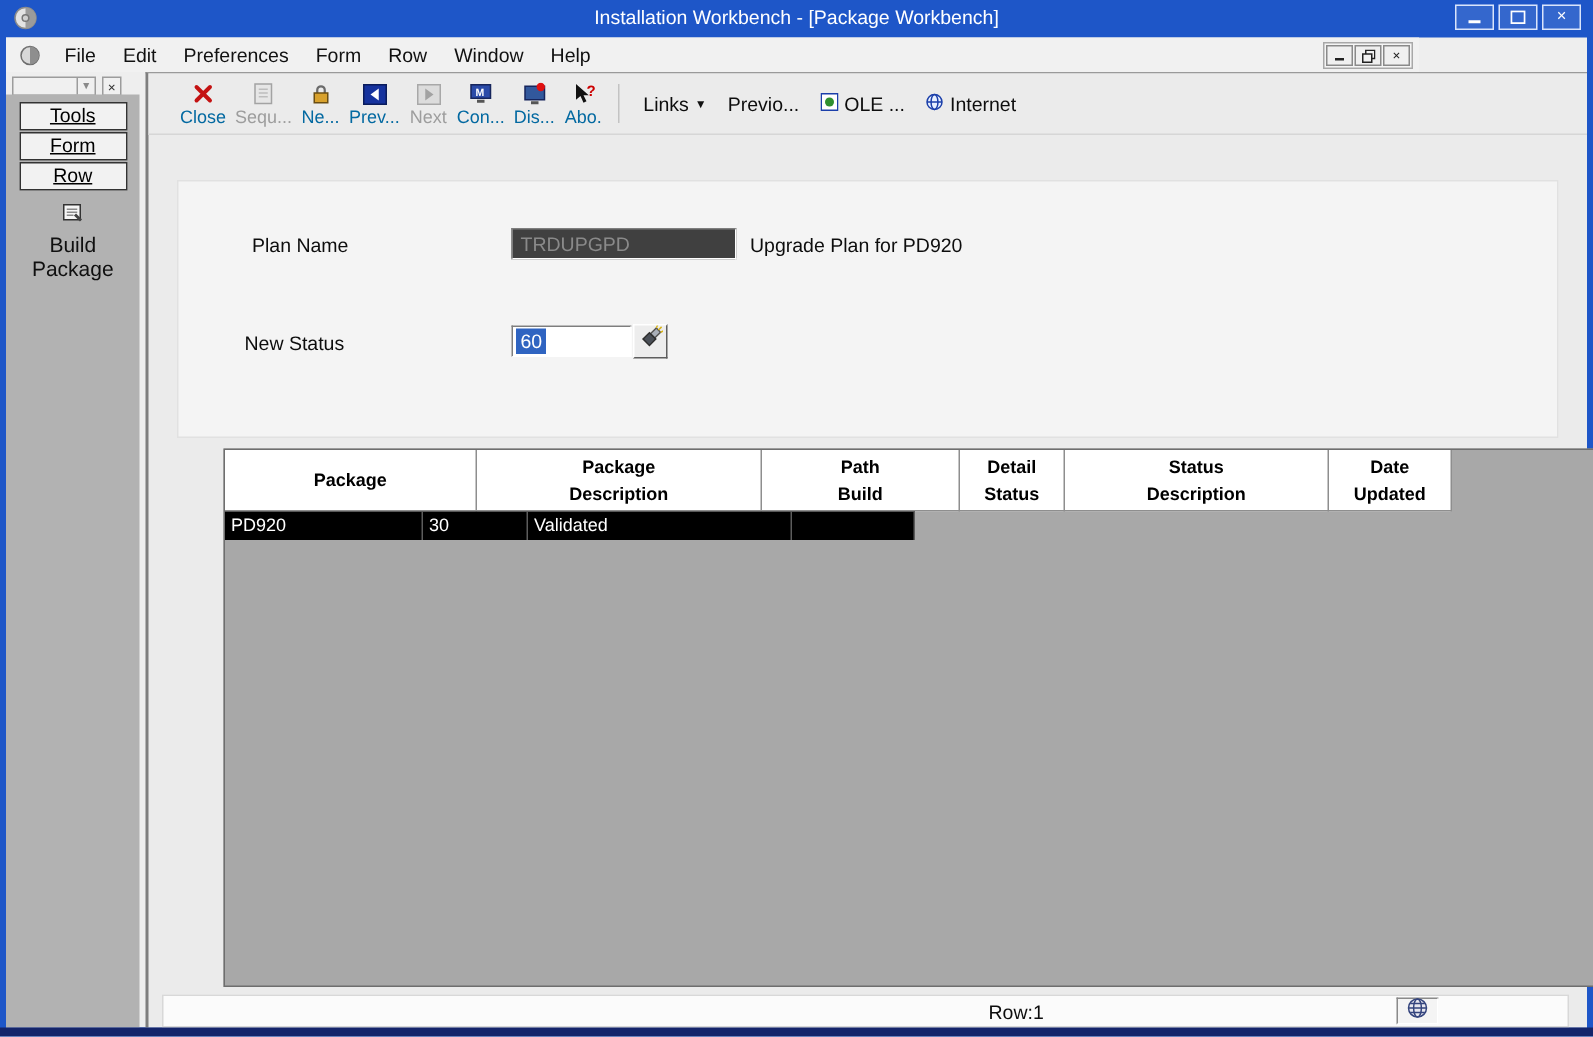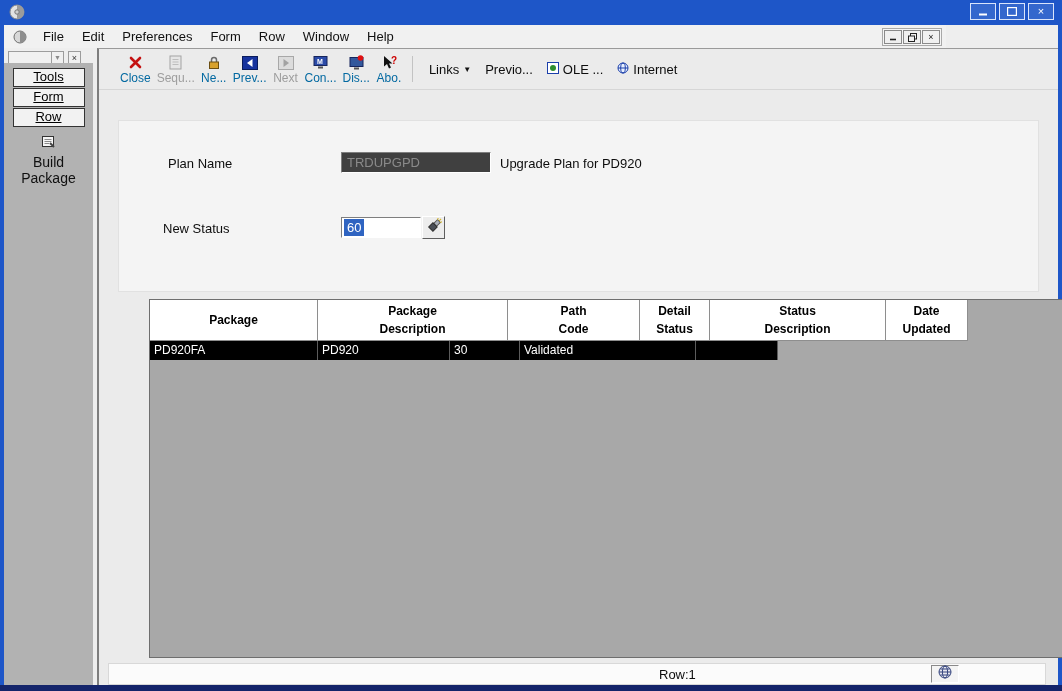--- a/index.html
+++ b/index.html
@@ -96,20 +96,21 @@
 <body>
 
 <div class="titlebar">
   <span class="app-icon-wrap">
     <svg width="16" height="16" viewBox="0 0 16 16">
       <circle cx="8" cy="8" r="7" fill="#e3e3e3" stroke="#8b8b8b"></circle>
       <path d="M8 1 A7 7 0 0 1 8 15 L8 8 Z" fill="#9b9b9b"></path>
       <circle cx="8" cy="8" r="2.2" fill="#cfcfcf" stroke="#777"></circle>
     </svg>
   </span>
+  <span class="win-title">Installation Workbench - [Package Workbench]</span>
   <span class="win-controls">
     <span class="wbtn">
         <svg width="10" height="9">
           <path d="M1 7.5 H9" stroke="#fff" stroke-width="2"></path>
         </svg>
       </span>
     <span class="wbtn">
         <svg width="10" height="9">
           <rect x="0.5" y="0.5" width="9" height="8" fill="none" stroke="#fff" stroke-width="1.4"></rect>
         </svg>
@@ -306,37 +307,36 @@
       <div class="grid-header">
         <div class="gh-cell c0">
           <span>Package</span>
         </div>
         <div class="gh-cell c1">
           <span>Package</span>
             <span>Description</span>
         </div>
         <div class="gh-cell c2">
           <span>Path</span>
-            <span>Code</span>
+            <span>Build</span>
         </div>
         <div class="gh-cell c3">
           <span>Detail</span>
             <span>Status</span>
         </div>
         <div class="gh-cell c4">
           <span>Status</span>
             <span>Description</span>
         </div>
         <div class="gh-cell c5">
           <span>Date</span>
             <span>Updated</span>
         </div>
       </div>
       <div class="grid-row">
-        <div class="gr-cell c0">PD920FA</div>
         <div class="gr-cell c2">PD920</div>
         <div class="gr-cell c3">30</div>
         <div class="gr-cell c4">Validated</div>
         <div class="gr-cell c5"></div>
       </div>
       <div></div>
     </div>
 
     <div class="statusbar">
       <span class="row-label">Row:1</span>

